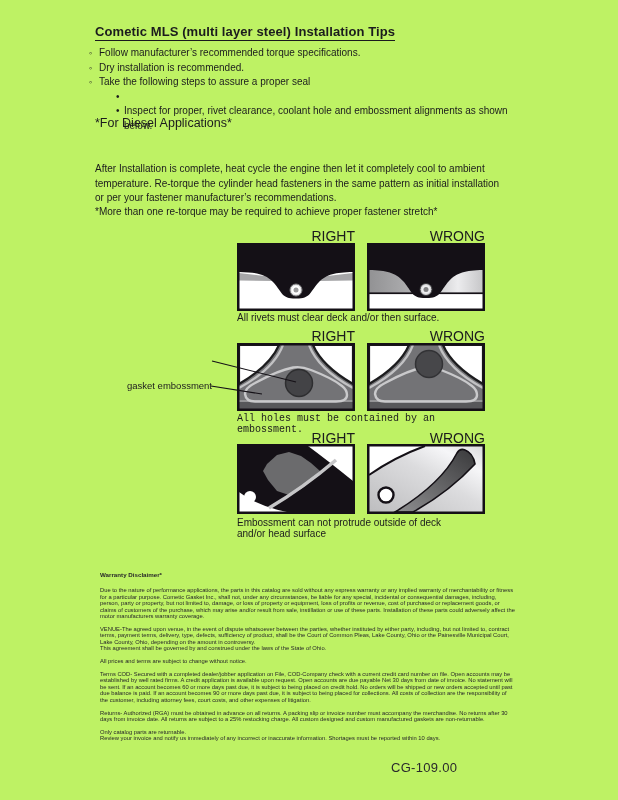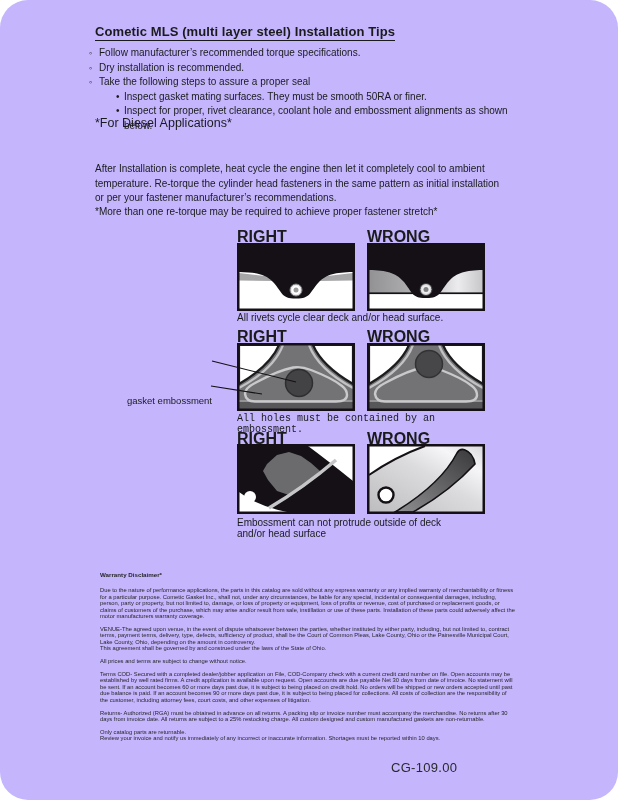--- a/index.html
+++ b/index.html
@@ -1,20 +1,19 @@
 <!DOCTYPE html>
 <html><head>
 <meta charset="utf-8">
 <style>
   html,body { margin:0; padding:0; background:#ffffff; }
   .page {
-    position:relative; width:618px; height:800px; background:#c4b5fd;
+    position:relative; width:618px; height:800px; background:#bef264;
     font-family:"Liberation Sans","DejaVu Sans",sans-serif; color:#1b1b1d;
     overflow:hidden;
-    border-radius:28px;
   }
   .pre { white-space:pre-line; }
 
   .title {
     position:absolute; left:95px; top:24px;
     font-size:13px; font-weight:bold; letter-spacing:0.1px;
     border-bottom:1.6px solid #1b1b1d; padding-bottom:1px; display:inline-block;
   }
 
   .tips { position:absolute; left:89px; top:46px; width:438px; font-size:10px; line-height:14.6px; }
@@ -22,34 +21,34 @@
   .b-marker { flex:none; width:10px; font-size:9px; }
   .b-row.sub { margin-left:27px; }
   .b-row.sub .b-marker { width:8px; font-size:10px; }
 
   .diesel-h { position:absolute; left:95px; top:116px; font-size:12.5px; font-weight:normal; }
   .para { position:absolute; left:95px; width:438px; font-size:10px; line-height:14.6px; }
   .para.p1 { top:133px; }
   .para.p2 { top:162px; }
   .para.p3 { top:205px; }
 
-  .dlabel { position:absolute; width:118px; text-align:left; font-size:16px; font-weight:bold; }
+  .dlabel { position:absolute; width:118px; text-align:right; font-size:14px; font-weight:normal; }
   .dlabel.l1 { top:228px; } .dlabel.l2 { top:328px; } .dlabel.l3 { top:430px; }
   .dlabel.cl { left:237px; } .dlabel.cr { left:367px; }
 
   .dpanel { position:absolute; display:block; }
   .r1 { top:243px; } .r2 { top:343px; } .r3 { top:444px; }
   .pl { left:237px; } .pr { left:367px; }
 
   .dcaption { position:absolute; left:237px; width:270px; font-size:10px; line-height:11px; }
   .dcaption.c1 { top:312px; } .dcaption.c2 { top:413px;font-family:Liberation Mono, monospace; } .dcaption.c3 { top:517px; }
 
   .side-label { position:absolute; left:98px; width:114px; text-align:right; font-size:9.5px; line-height:10.8px; }
   .side-label.coolant { top:344px; }
-  .side-label.emboss  { top:396px; }
+  .side-label.emboss  { top:381px; }
   .leaders { position:absolute; left:210px; top:355px; z-index:5; }
 
   .legal { position:absolute; left:100px; top:572px; width:416px; font-size:5.8px; line-height:6.4px; color:#272729; }
   .legal .lh { font-size:6.2px; font-weight:bold; margin:0 0 9px 0; }
   .legal p { margin:0 0 6.5px 0; }
 
   .footer-code { position:absolute; left:391px; top:760px; font-size:13px; letter-spacing:0.3px; color:#2a2a2c; }
 </style>
 </head>
 <body>
@@ -66,21 +65,20 @@
     <div class="b-row">
       <span class="b-marker">◦</span>
       <span>Dry installation is recommended.</span>
     </div>
     <div class="b-row">
       <span class="b-marker">◦</span>
       <span>Take the following steps to assure a proper seal</span>
     </div>
     <div class="b-row sub">
       <span class="b-marker">•</span>
-      <span>Inspect gasket mating surfaces.  They must be smooth 50RA or finer.</span>
     </div>
     <div class="b-row sub">
       <span class="b-marker">•</span>
       <span>Inspect for proper, rivet clearance, coolant hole and embossment alignments as shown below.</span>
     </div>
   </div>
 
   <div class="diesel-h">*For Diesel Applications*</div>
   <div class="para p3">*More than one re-torque may be required to achieve proper fastener stretch*</div>
   <div class="para p2 pre">After Installation is complete, heat cycle the engine then let it completely cool to ambient
@@ -113,21 +111,21 @@
     <rect x="0" y="0" width="118" height="68" fill="#ffffff"></rect>
     <rect x="2" y="26" width="114" height="24" fill="url(#g-deck)"></rect>
     <rect x="2" y="49.4" width="114" height="1.7" fill="#141016"></rect>
     <path d="M2,2 H116 V27 C98,27.5 90,29.5 82,38 C74,46.5 74,54.5 62,55 L56,55 C44,54.5 44,46.5 36,38 C28,29.5 20,27.5 2,27 Z" fill="#141016"></path>
     <circle cx="59" cy="46.5" r="6" fill="#d8d8da" stroke="#3a3a3c" stroke-width="1"></circle>
     <circle cx="59" cy="46.5" r="4.3" fill="#eeeef0"></circle>
     <circle cx="59" cy="46.5" r="2.5" fill="#808082"></circle>
     <rect x="1.25" y="1.25" width="115.5" height="65.5" fill="none" stroke="#141016" stroke-width="2.5"></rect>
   </svg>
 
-  <div class="dcaption c1">All rivets cycle clear deck and/or head surface.</div>
+  <div class="dcaption c1">All rivets must clear deck and/or then surface.</div>
 
   <div class="dlabel l2 cl">RIGHT</div>
   <div class="dlabel l2 cr">WRONG</div>
 
   <div class="side-label emboss">gasket embossment</div>
 
   <svg class="leaders" width="95" height="45" viewBox="0 0 95 45">
     <line x1="2" y1="6" x2="86" y2="27" stroke="#141016" stroke-width="1.2"></line>
     <line x1="1" y1="31" x2="52" y2="39" stroke="#141016" stroke-width="1.2"></line>
   </svg>

